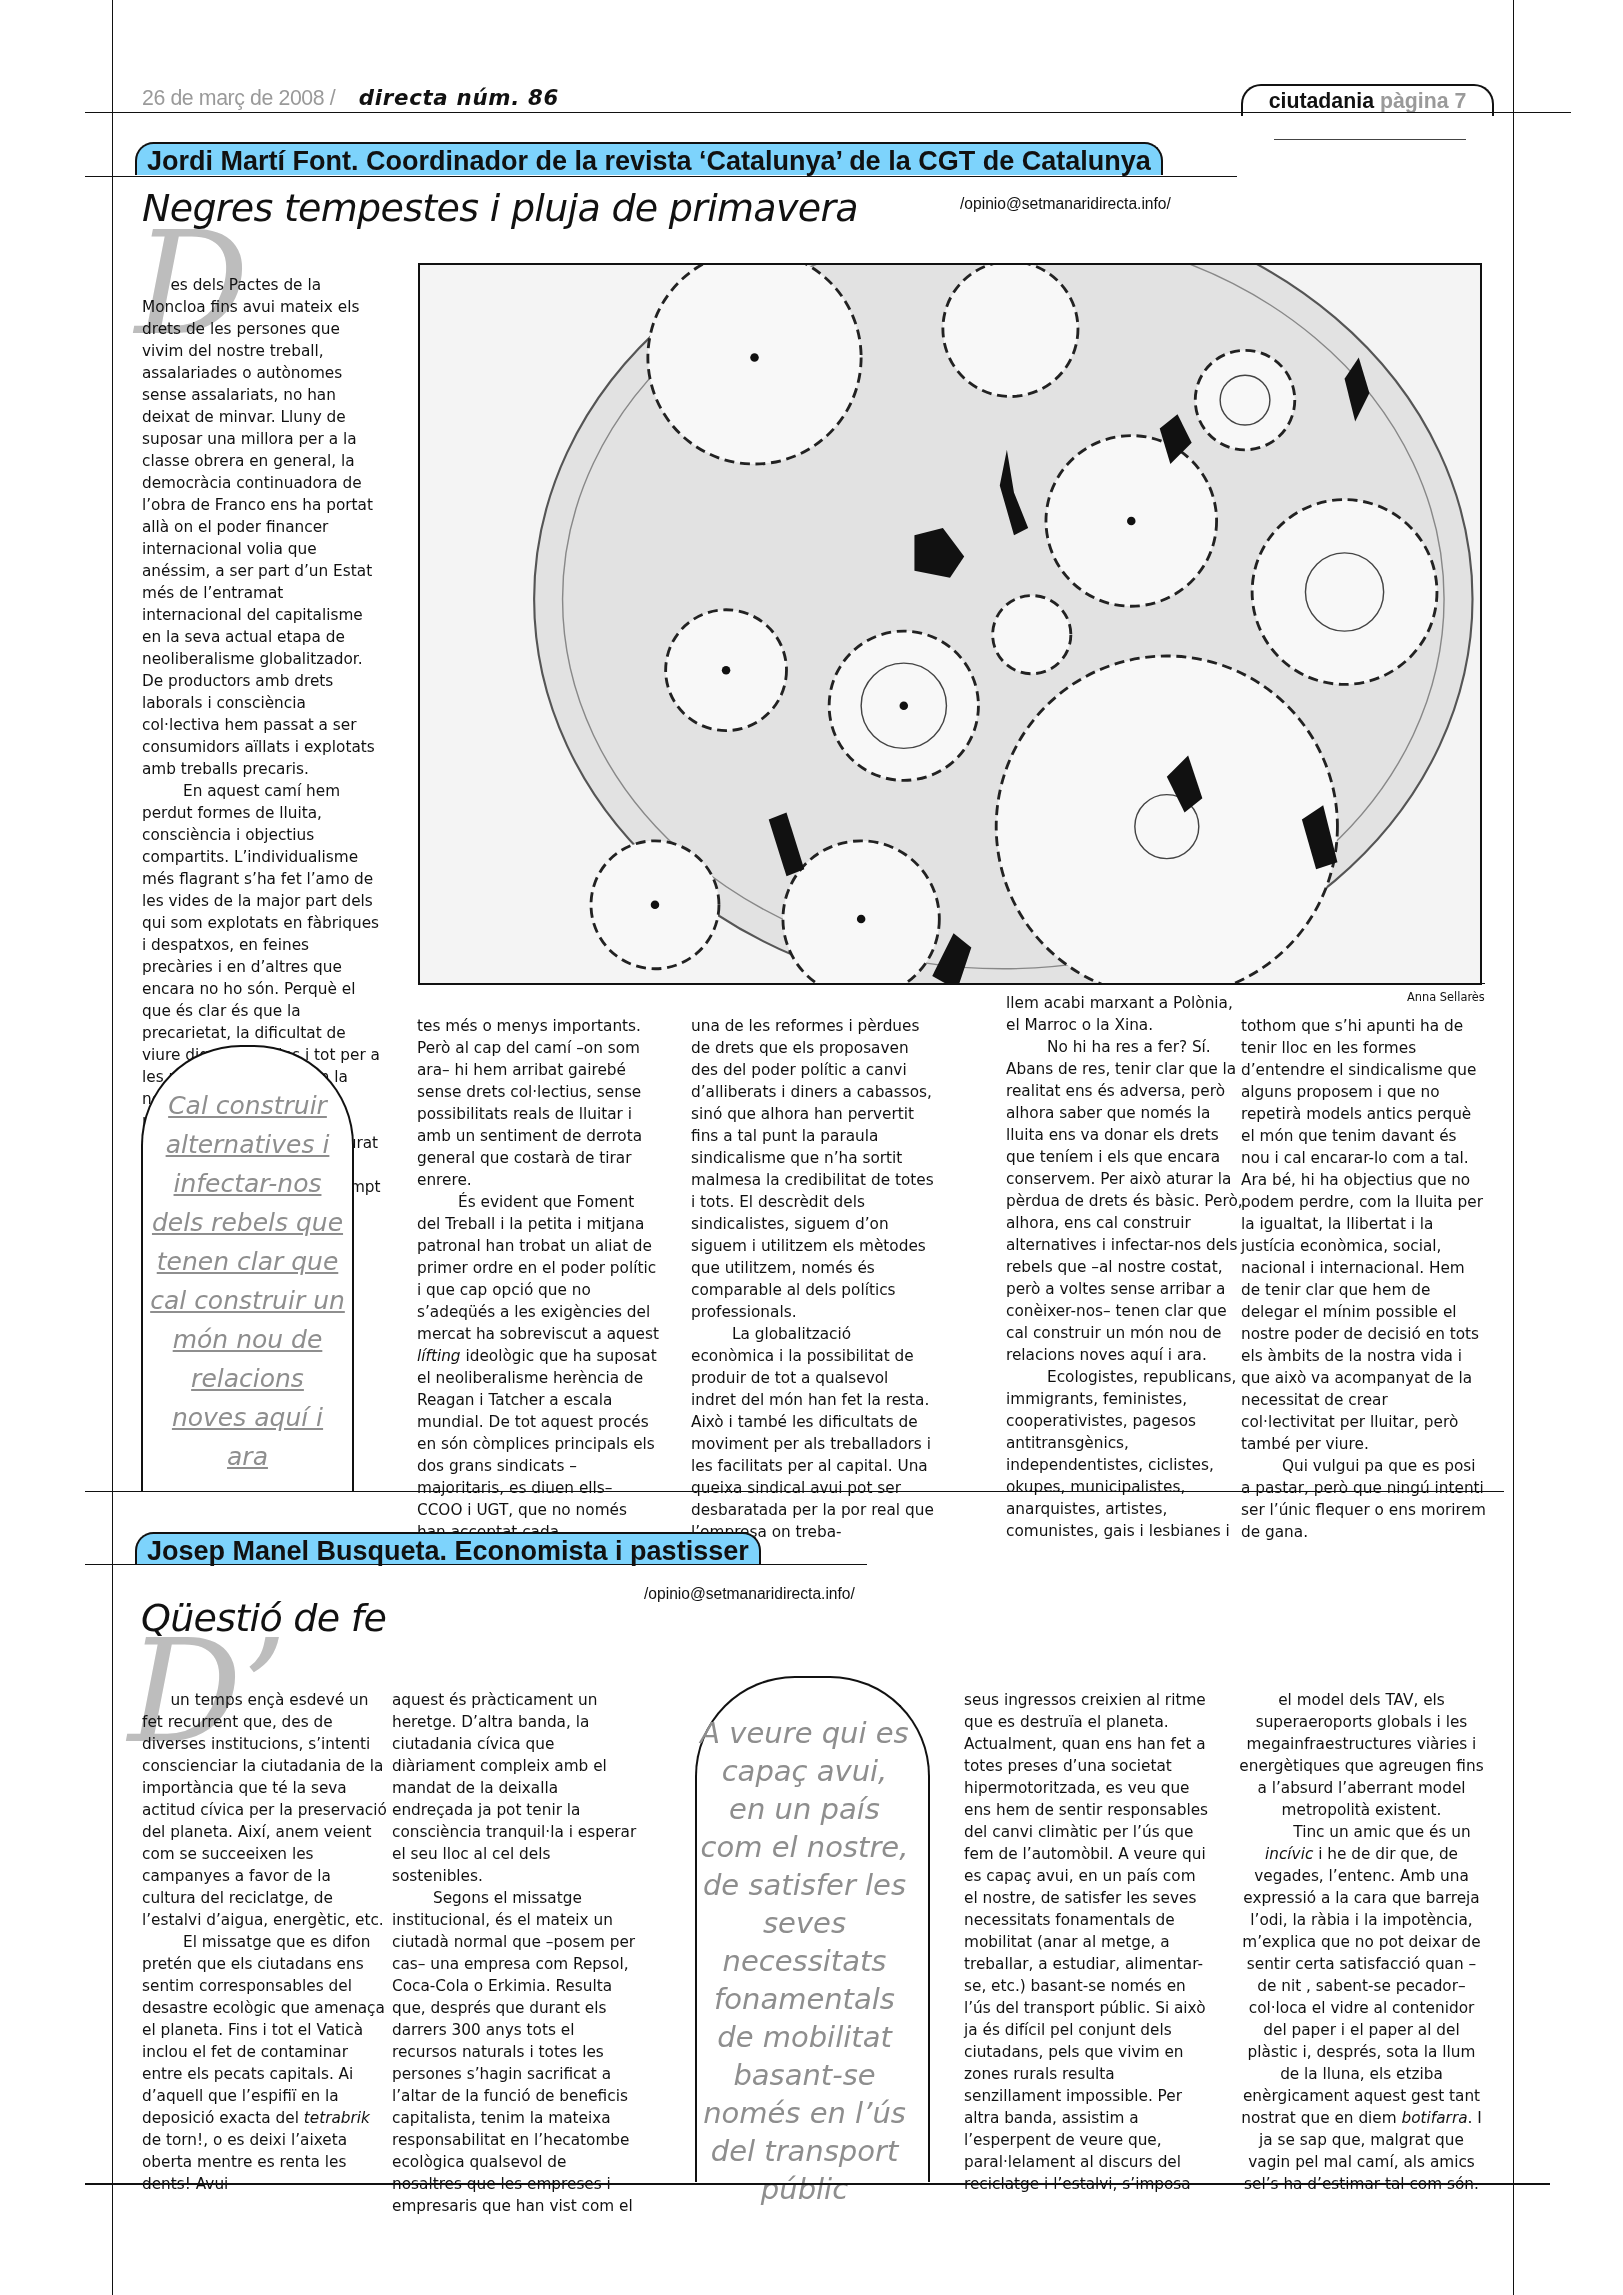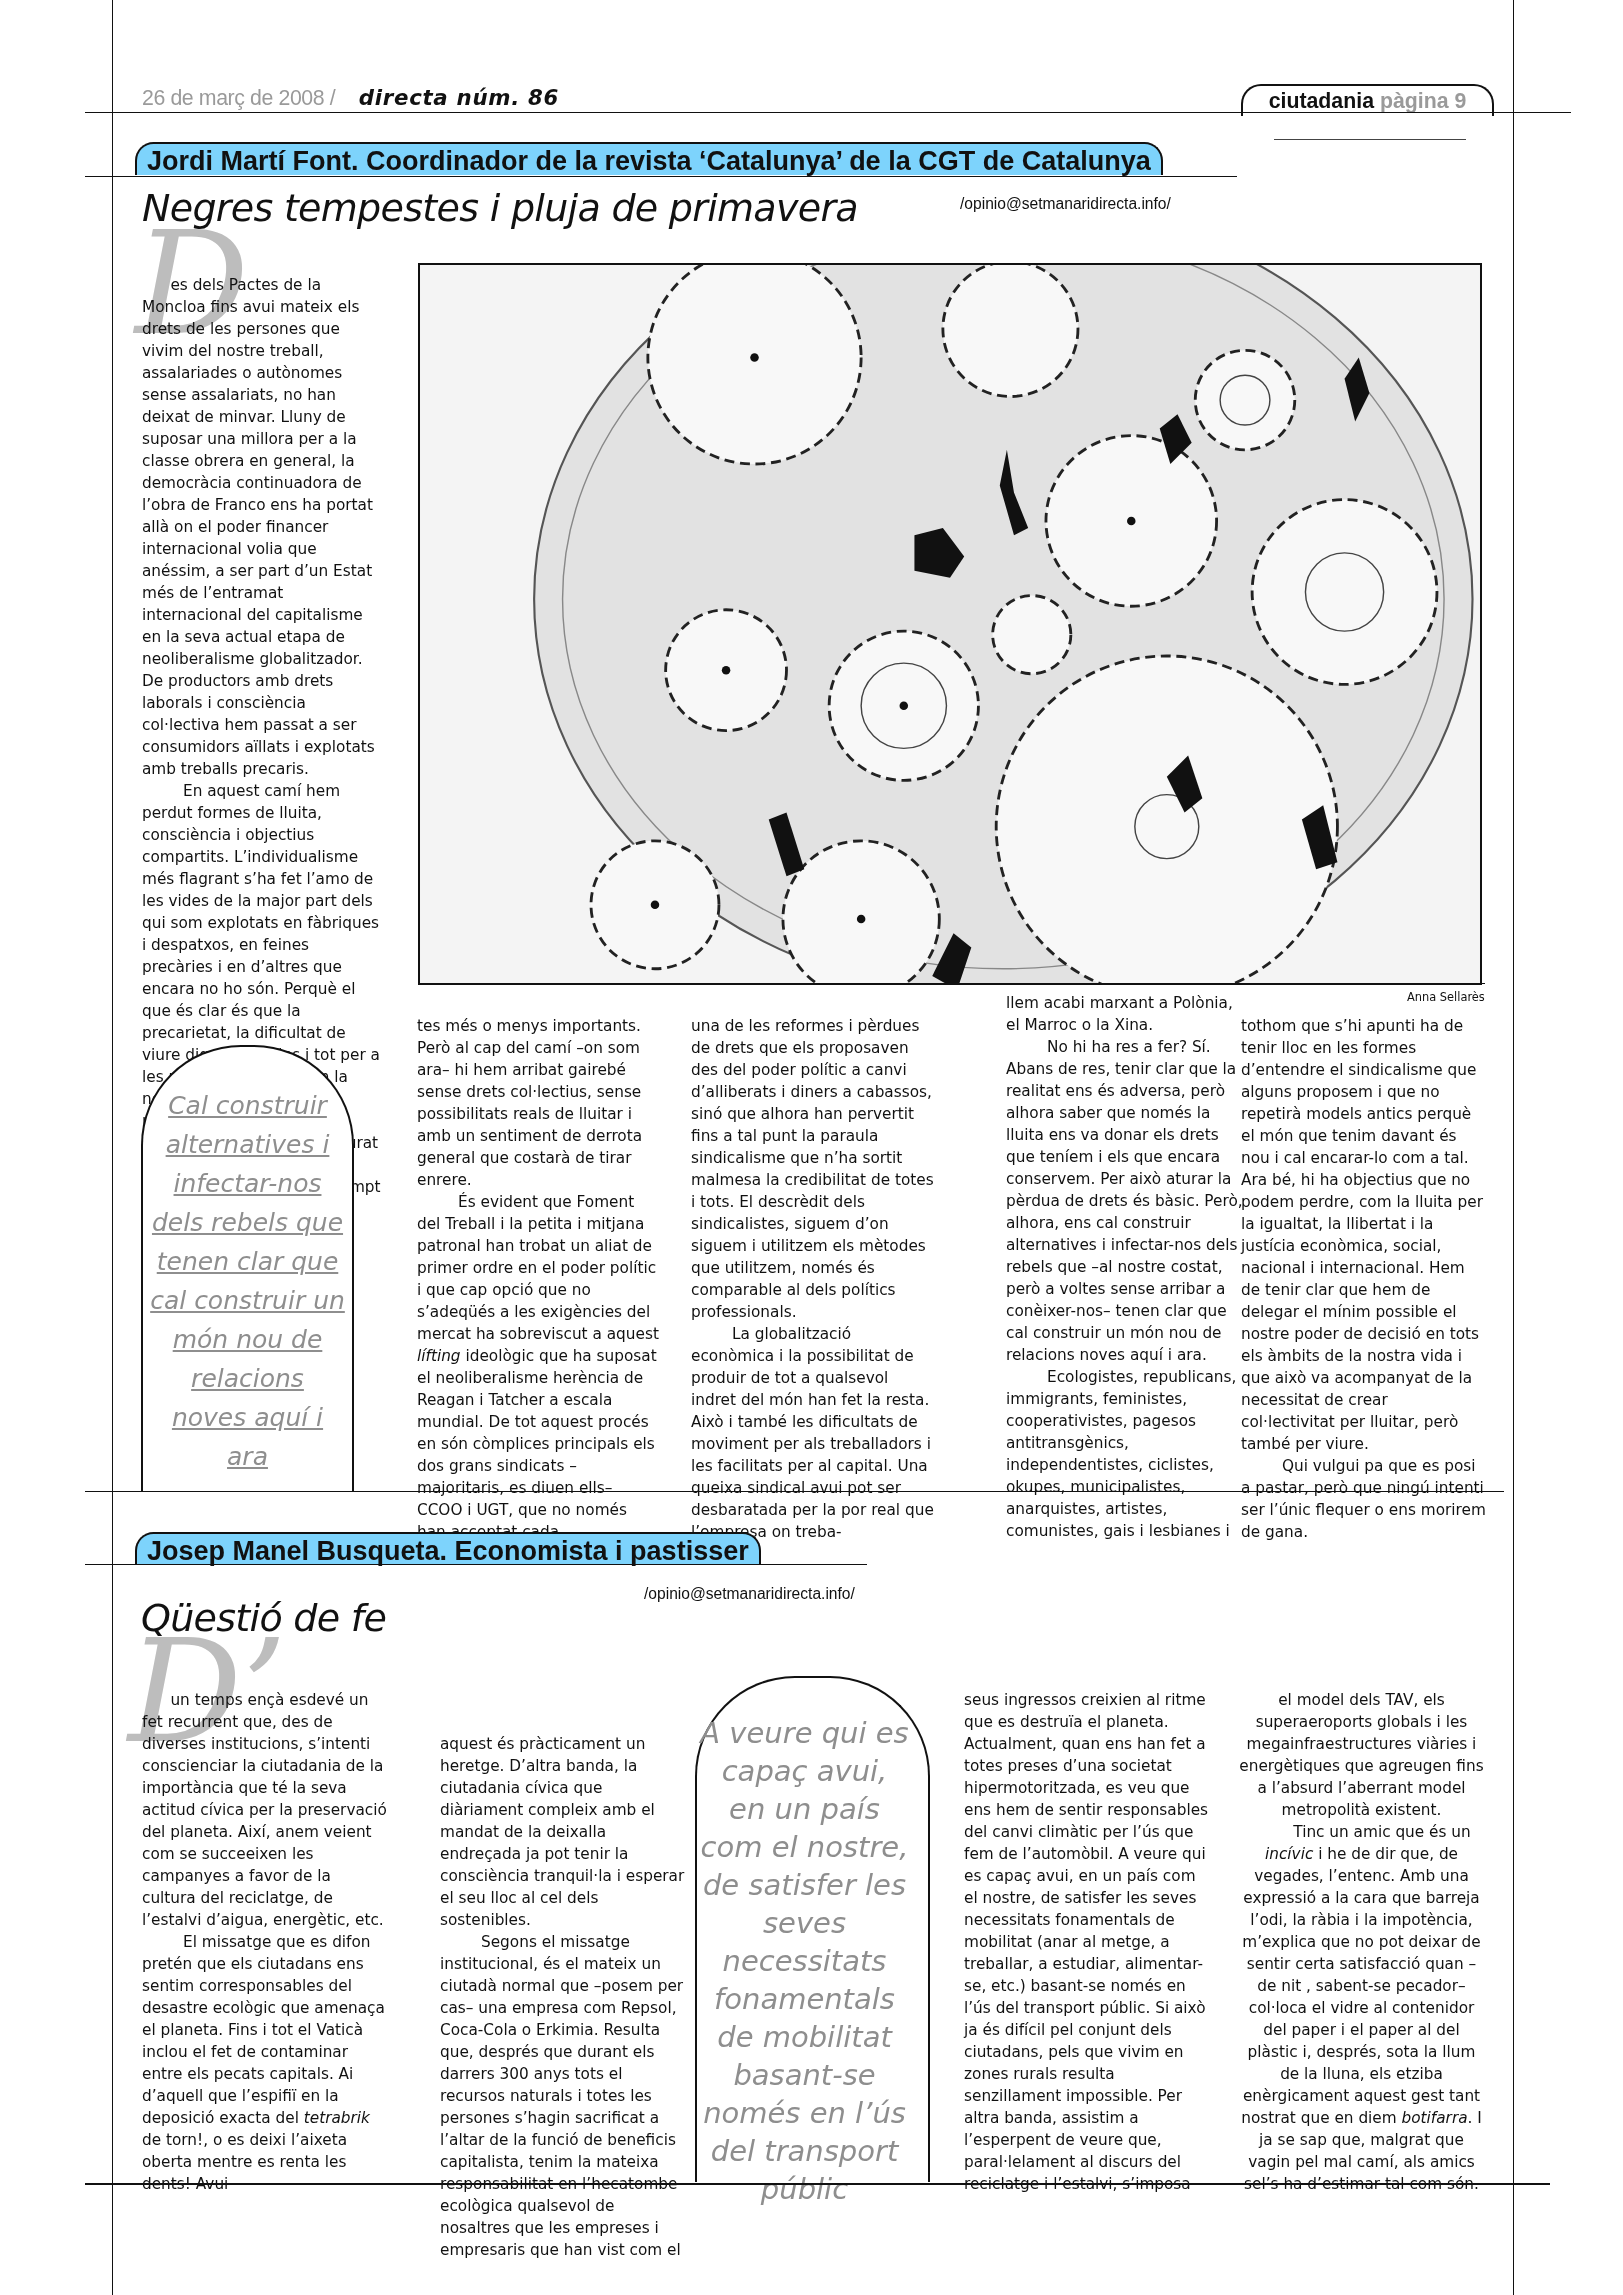--- a/index.html
+++ b/index.html
@@ -47,21 +47,21 @@
 <div class="rule-v" style="left:112px; top:0; height:2295px; width:1.4px;"></div>
 <div class="rule-v" style="left:1513px; top:0; height:2295px; width:1.4px;"></div>
 
 <div class="abs hdr-date">
   <span>26 de març de 2008</span>
   <span class="sep">/</span>
   <span class="pub">directa núm. 86</span>
 </div>
 <div class="abs hdr-section">
   <span>ciutadania</span>
-  <span class="pg">pàgina 9</span>
+  <span class="pg">pàgina 7</span>
 </div>
 <div class="rule-h" style="left:85px; top:112px; width:1486px; height:1.4px;"></div>
 <div class="abs small-rule"></div>
 
 <div class="abs author-tab" style="left:135px; top:142px;">
   <span>Jordi Martí Font. Coordinador de la revista ‘Catalunya’ de la CGT de Catalunya</span>
 </div>
 <div class="abs author-email" style="left:960px; top:151px;">/opinio@setmanaridirecta.info/</div>
 <div class="rule-h" style="left:85px; top:176px; width:1152px; height:1.4px;"></div>
 
@@ -156,21 +156,21 @@
 
 <div class="abs title" style="left:141px; top:1596px;">Qüestió de fe</div>
 
 <div class="abs dropcap" style="left:128px; top:1621px; font-size:142px;">D’</div>
 
 <div class="abs col" style="left:142px; top:1689px; width:245px;">
   <p style="text-indent:28.4px;">un temps ençà esdevé un fet recurrent que, des de diverses institucions, s’intenti conscienciar la ciutadania de la importància que té la seva actitud cívica per la preservació del planeta. Així, anem veient com se succeeixen les campanyes a favor de la cultura del reciclatge, de l’estalvi d’aigua, energètic, etc.</p>
   <p class="ind"><span>El missatge que es difon pretén que els ciutadans ens sentim corresponsables del desastre ecològic que amenaça el planeta. Fins i tot el Vaticà inclou el fet de contaminar entre els pecats capitals. Ai d’aquell que l’espifiï en la deposició exacta del</span> <em>tetrabrik</em> <span>de torn!, o es deixi l’aixeta oberta mentre es renta les dents! Avui</span></p>
 </div>
 
-<div class="abs col" style="left:440px; top:1689px; width:245px;margin-top:44px;">
+<div class="abs col" style="left:392px; top:1689px; width:245px;">
   <p>aquest és pràcticament un heretge. D’altra banda, la ciutadania cívica que diàriament compleix amb el mandat de la deixalla endreçada ja pot tenir la consciència tranquil·la i esperar el seu lloc al cel dels sostenibles.</p>
   <p class="ind">Segons el missatge institucional, és el mateix un ciutadà normal que –posem per cas– una empresa com Repsol, Coca-Cola o Erkimia. Resulta que, després que durant els darrers 300 anys tots el recursos naturals i totes les persones s’hagin sacrificat a l’altar de la funció de beneficis capitalista, tenim la mateixa responsabilitat en l’hecatombe ecològica qualsevol de nosaltres que les empreses i empresaris que han vist com el</p>
 </div>
 
 <div class="abs pullquote" style="left:695px; top:1676px; width:235px; height:506px; padding:36px 16px 0 0; box-sizing:border-box;">
   <span class="txt" style="font-size:29px; line-height:38px; padding: 0 2.8px;">A veure qui es capaç avui, en un país com el nostre, de satisfer les seves necessitats fonamentals de mobilitat basant-se només en l’ús del transport públic</span>
 </div>
 
 <div class="abs col" style="left:964px; top:1689px; width:245px;">
   <p>seus ingressos creixien al ritme que es destruïa el planeta. Actualment, quan ens han fet a totes preses d’una societat hipermotoritzada, es veu que ens hem de sentir responsables del canvi climàtic per l’ús que fem de l’automòbil. A veure qui es capaç avui, en un país com el nostre, de satisfer les seves necessitats fonamentals de mobilitat (anar al metge, a treballar, a estudiar, alimentar-se, etc.) basant-se només en l’ús del transport públic. Si això ja és difícil pel conjunt dels ciutadans, pels que vivim en zones rurals resulta senzillament impossible. Per altra banda, assistim a l’esperpent de veure que, paral·lelament al discurs del reciclatge i l’estalvi, s’imposa</p>

